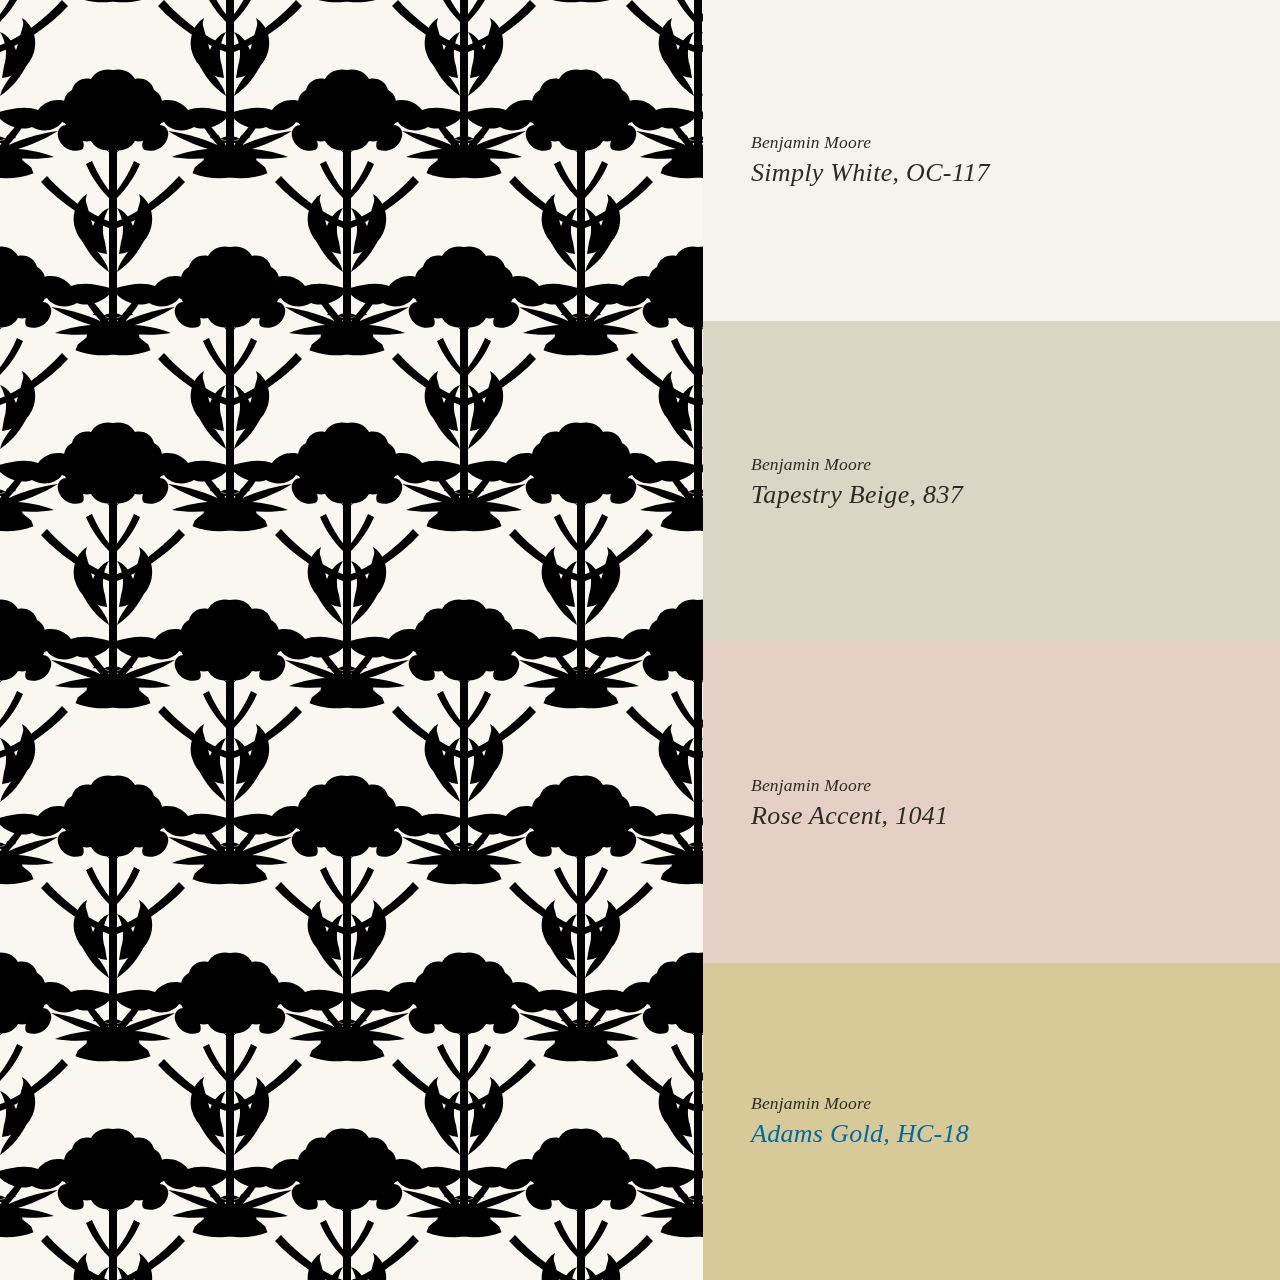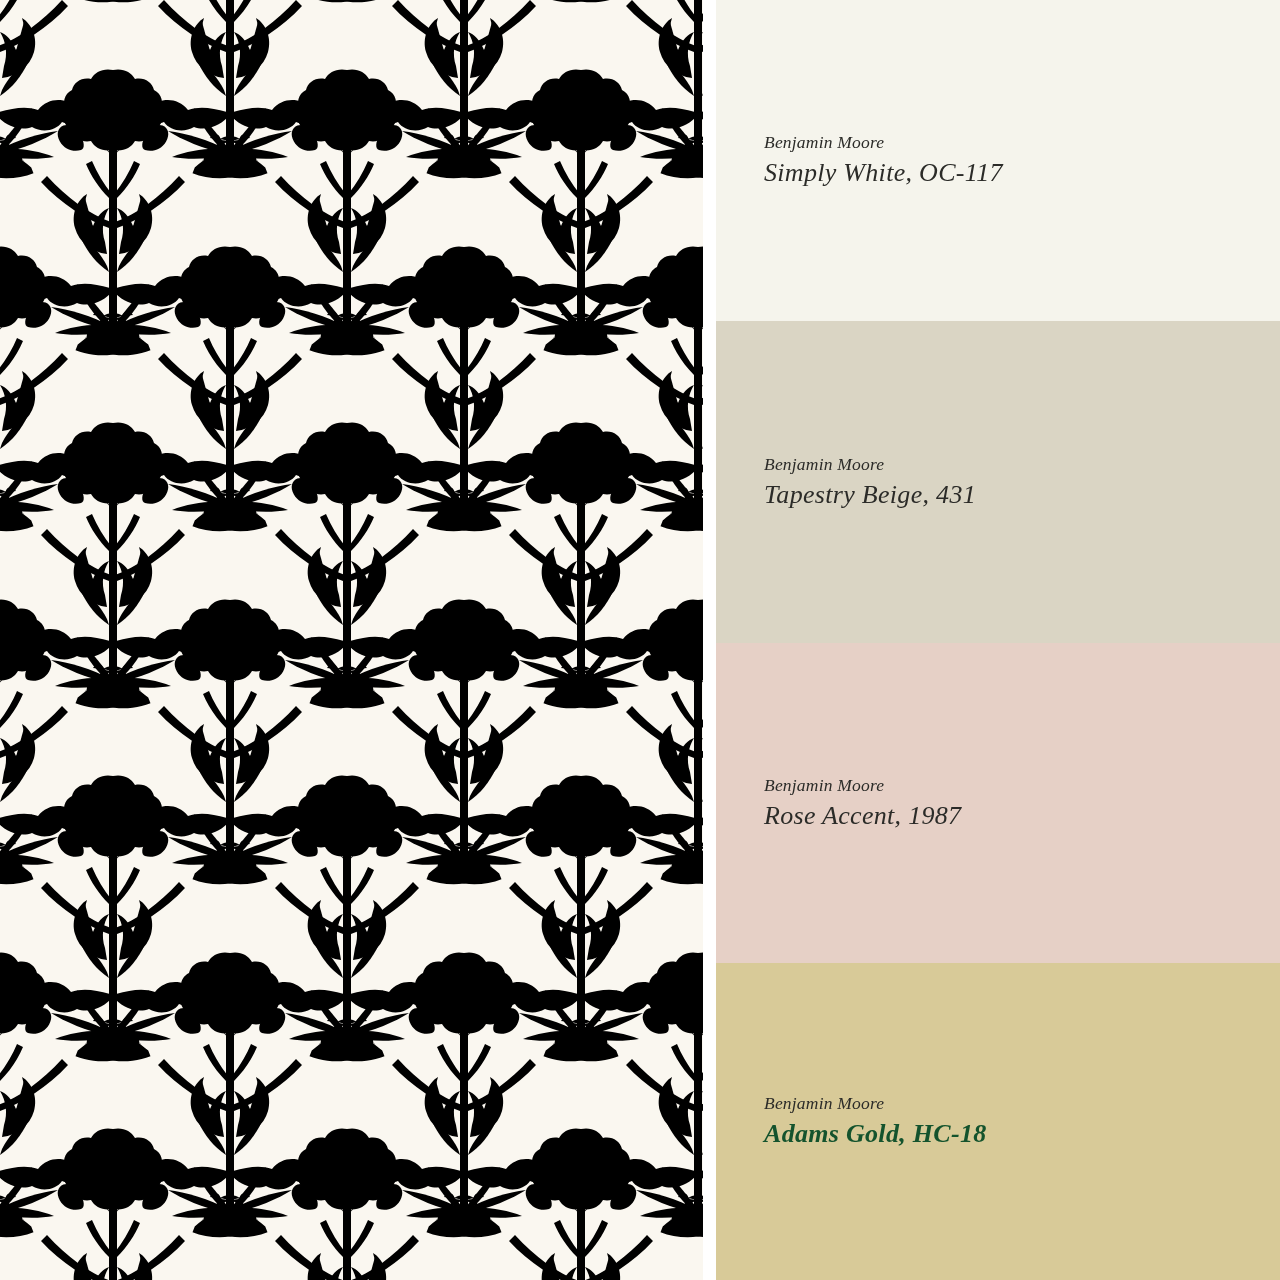--- a/index.html
+++ b/index.html
@@ -12,21 +12,20 @@
     height: 1280px;
     overflow: hidden;
     font-family: "Liberation Serif", "DejaVu Serif", serif;
   }
   .board {
     position: relative;
     width: 1280px;
     height: 1272px;
     display: flex;
     flex-direction: row;
-    gap: 13px;
   }
 
   
   .pattern-panel {
     position: relative;
     width: 703px;
     height: 1280px;
     background: #faf7f0;
     overflow: hidden;
     flex: 0 0 703px;
@@ -331,27 +330,27 @@
 
   <div class="swatch-stack">
 
     <div class="swatch sw-0" style="background: rgb(245, 244, 236); height: 321px;">
       <div class="swatch-brand" style="color: rgb(43, 43, 40);">Benjamin Moore</div>
       <div class="swatch-name" style="color: rgb(43, 43, 40); font-style: italic;">Simply White, OC-117</div>
     </div>
 
     <div class="swatch sw-1" style="background: rgb(218, 213, 196); height: 322px;">
       <div class="swatch-brand" style="color: rgb(43, 43, 40);">Benjamin Moore</div>
-      <div class="swatch-name" style="color: rgb(43, 43, 40);">Tapestry Beige, 431</div>
+      <div class="swatch-name" style="color: rgb(43, 43, 40);">Tapestry Beige, 837</div>
     </div>
 
     <div class="swatch sw-2" style="background: rgb(230, 208, 198); height: 320px;">
       <div class="swatch-brand" style="color: rgb(43, 43, 40);">Benjamin Moore</div>
-      <div class="swatch-name" style="color: rgb(43, 43, 40);">Rose Accent, 1987</div>
+      <div class="swatch-name" style="color: rgb(43, 43, 40);">Rose Accent, 1041</div>
     </div>
 
     <div class="swatch sw-3" style="background: rgb(216, 202, 152); height: 317px;">
       <div class="swatch-brand" style="color: rgb(43, 43, 40);">Benjamin Moore</div>
-      <div class="swatch-name" style="color: #14532d; font-weight: bold;">Adams Gold, HC-18</div>
+      <div class="swatch-name" style="color: #0369a1;">Adams Gold, HC-18</div>
     </div>
 
   </div>
 </div>
 
 </body></html>

